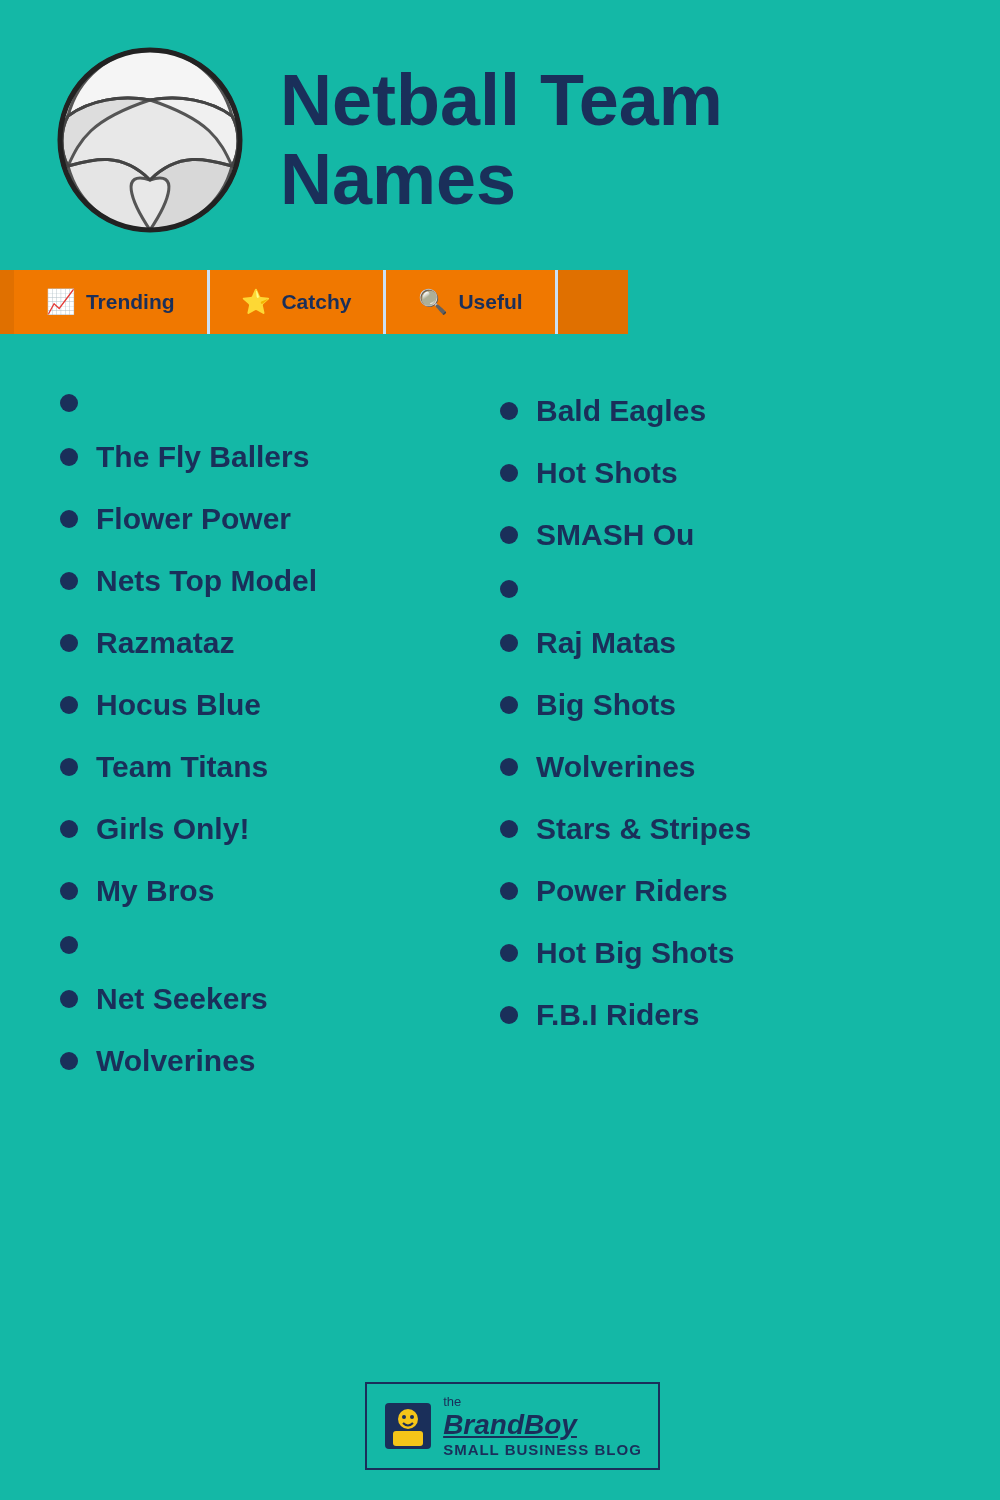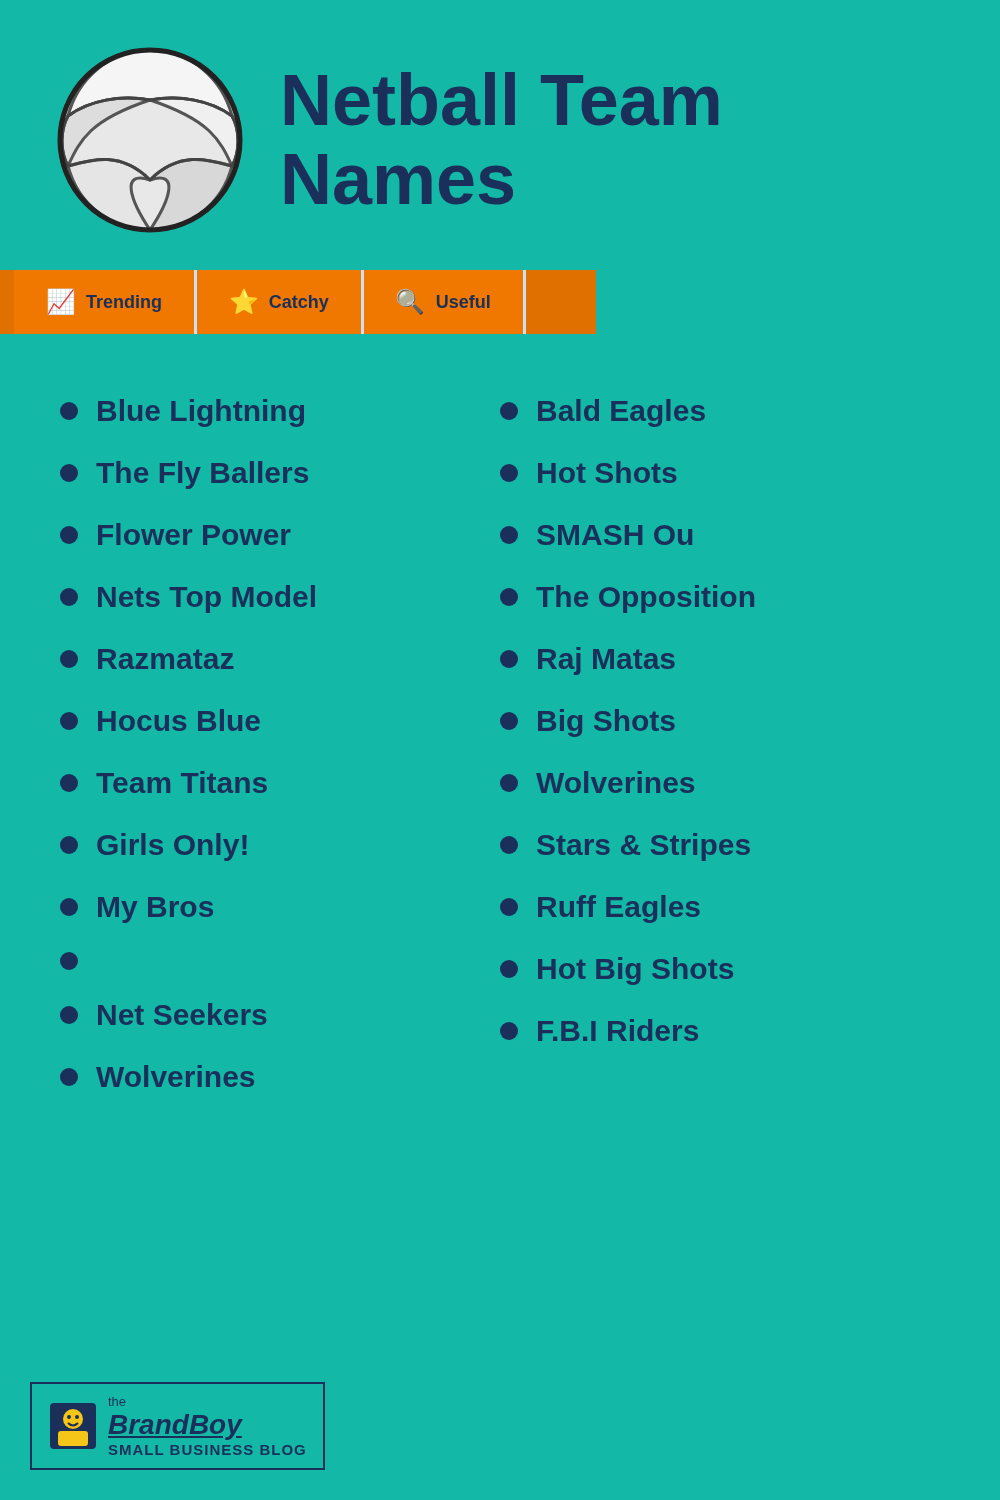--- a/index.html
+++ b/index.html
@@ -57,21 +57,21 @@
       display: flex;
       align-items: center;
       gap: 10px;
       background-color: #f07800;
       padding: 18px 32px;
       cursor: pointer;
       border-right: 3px solid #cce0f5;
     }
 
     .tab-label {
-      font-size: 18px;
+      font-size: 21px;
       font-weight: 800;
       color: #1a2f5a;
     }
 
     .tab-icon {
       font-size: 24px;
     }
 
     .tab-extra {
       width: 70px;
@@ -112,22 +112,24 @@
 
     .item-text {
       font-size: 30px;
       font-weight: 800;
       color: #1a2f5a;
     }
 
     
     .footer {
       display: flex;
+      justify-content: center;
       align-items: center;
       padding: 30px;
+      margin-left: 25px;
     }
 
     .brandboy-logo {
       display: flex;
       align-items: center;
       gap: 10px;
       border: 2px solid #1a2f5a;
       padding: 10px 16px;
     }
 
@@ -199,21 +201,20 @@
       <span class="tab-icon">🔍</span>
       <span class="tab-label">Useful</span>
     </div>
     <div class="tab-extra"></div>
   </div>
 
   <div class="lists-container">
     <div class="list-column" id="left-col">
         <div class="list-item">
     <div class="bullet"></div>
-    <span class="item-text">Blue Lightning</span>
   </div>
         <div class="list-item">
     <div class="bullet"></div>
     <span class="item-text">The Fly Ballers</span>
   </div>
         <div class="list-item">
     <div class="bullet"></div>
     <span class="item-text">Flower Power</span>
   </div>
         <div class="list-item">
@@ -260,41 +261,40 @@
         <div class="list-item">
     <div class="bullet"></div>
     <span class="item-text">Hot Shots</span>
   </div>
         <div class="list-item">
     <div class="bullet"></div>
     <span class="item-text">SMASH Ou</span>
   </div>
         <div class="list-item">
     <div class="bullet"></div>
-    <span class="item-text">The Opposition</span>
   </div>
         <div class="list-item">
     <div class="bullet"></div>
     <span class="item-text">Raj Matas</span>
   </div>
         <div class="list-item">
     <div class="bullet"></div>
     <span class="item-text">Big Shots</span>
   </div>
         <div class="list-item">
     <div class="bullet"></div>
     <span class="item-text">Wolverines</span>
   </div>
         <div class="list-item">
     <div class="bullet"></div>
     <span class="item-text">Stars &amp; Stripes</span>
   </div>
         <div class="list-item">
     <div class="bullet"></div>
-    <span class="item-text">Ruff Eagles</span>
+    <span class="item-text">Power Riders</span>
   </div>
         <div class="list-item">
     <div class="bullet"></div>
     <span class="item-text">Hot Big Shots</span>
   </div>
         <div class="list-item">
     <div class="bullet"></div>
     <span class="item-text">F.B.I Riders</span>
   </div>
       </div>

